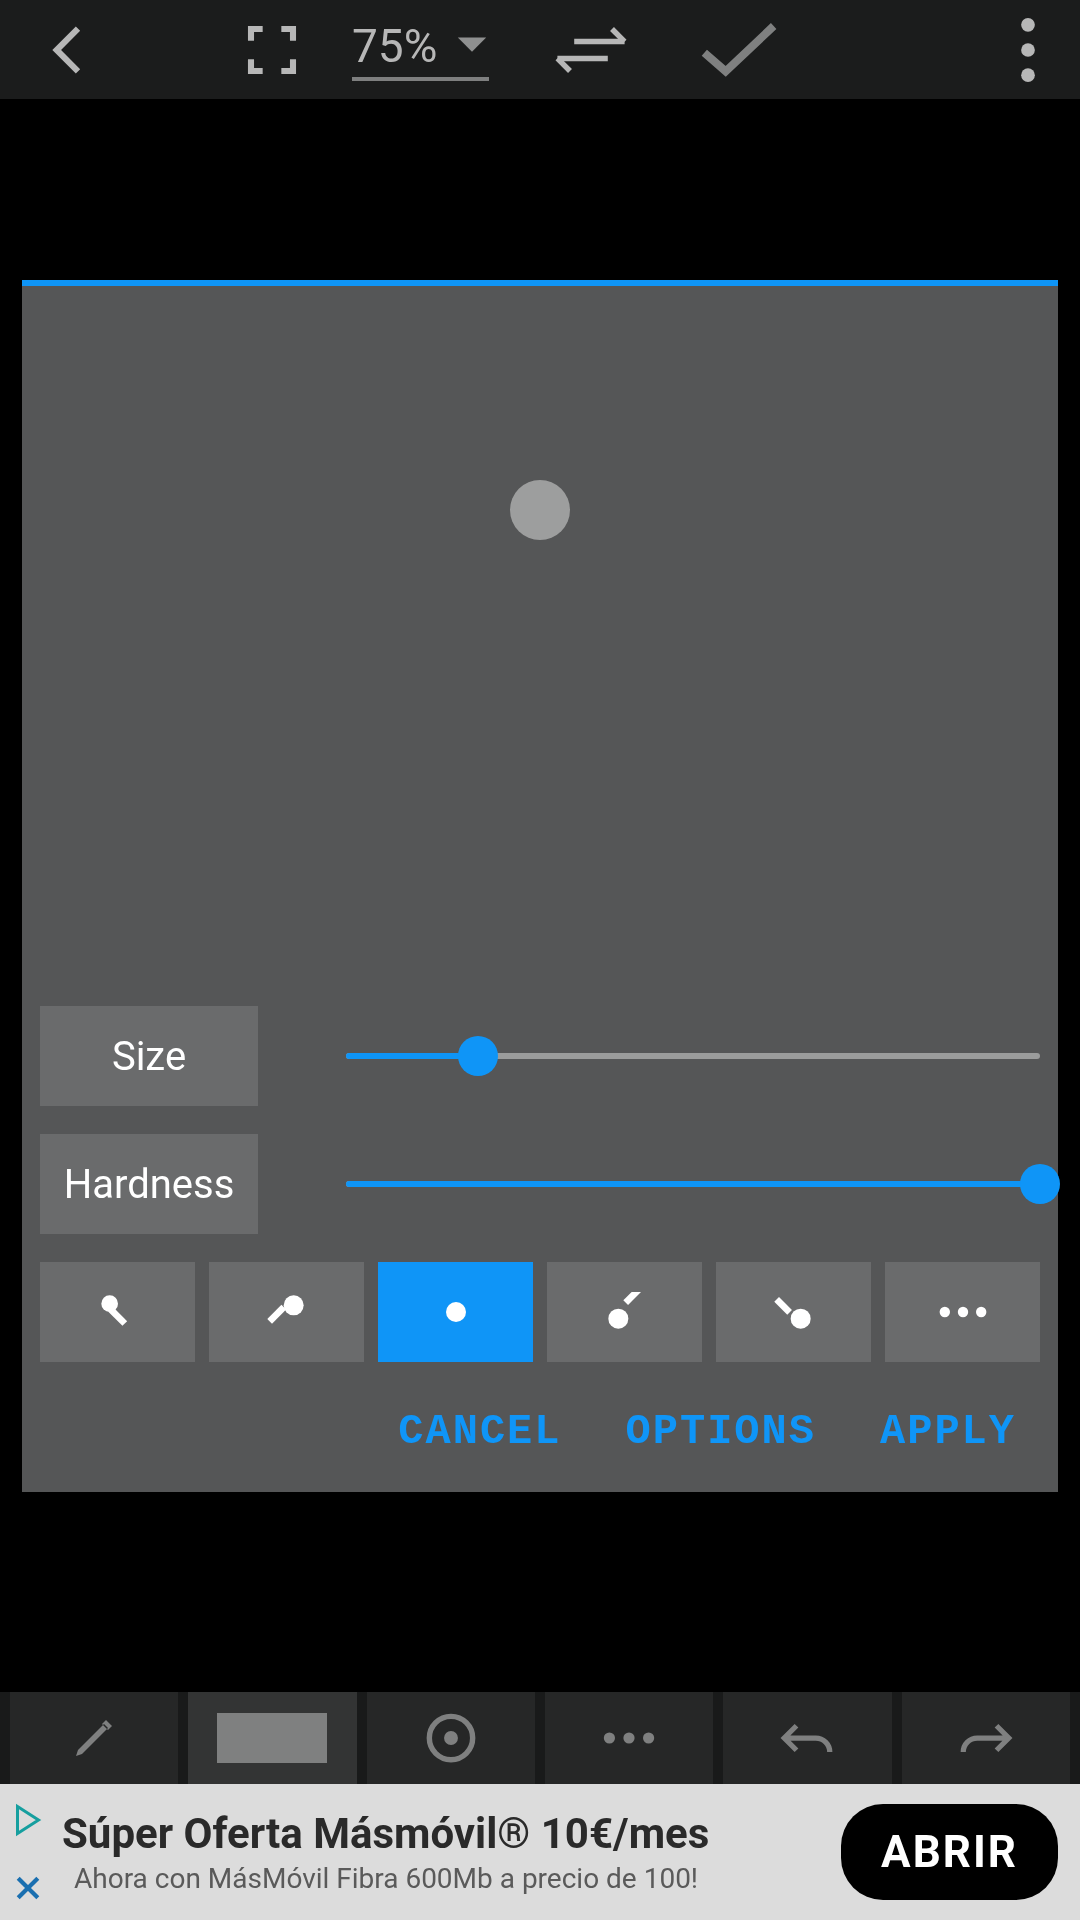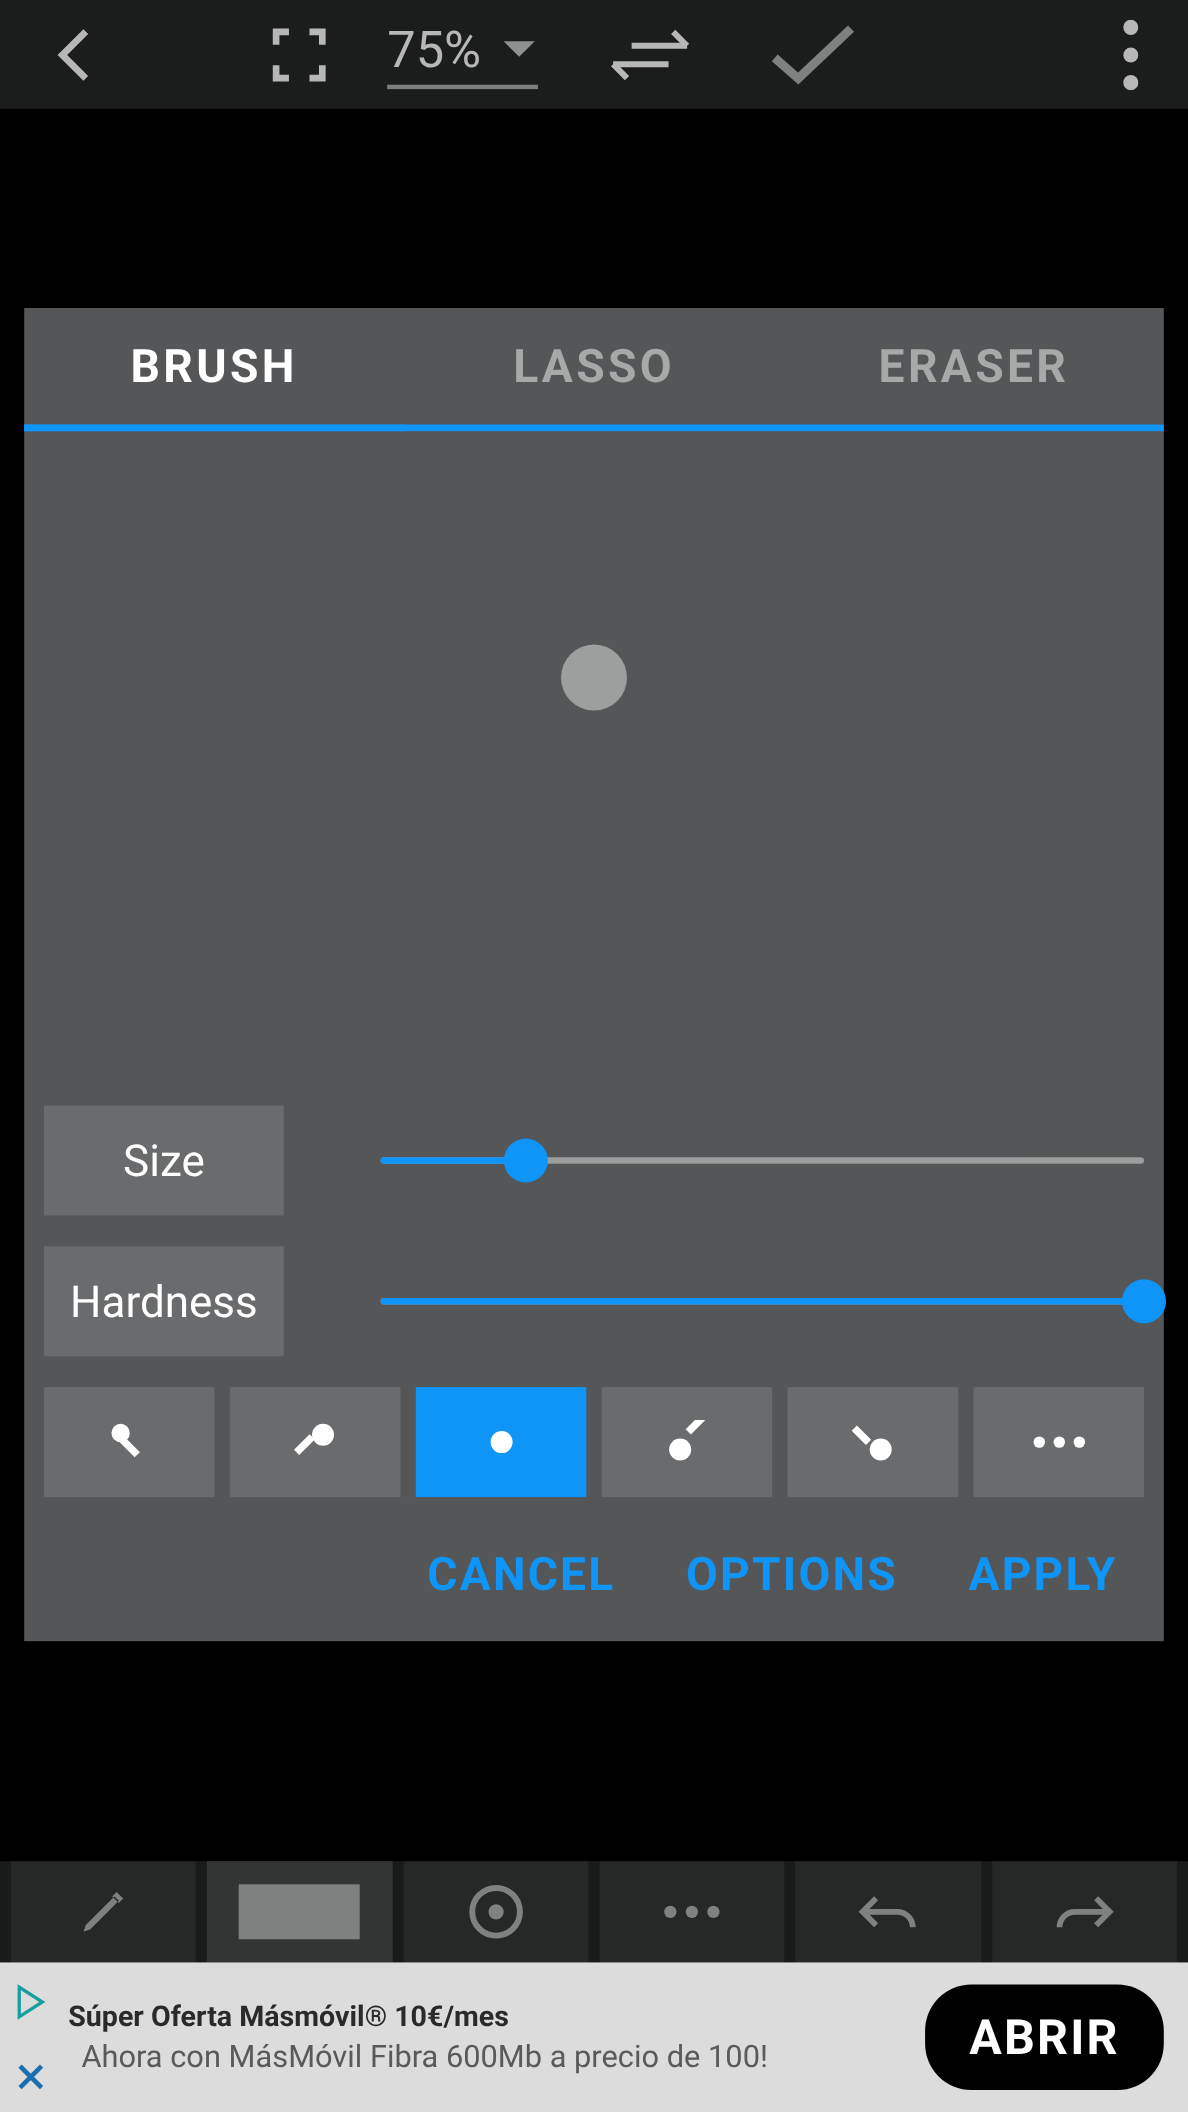--- a/index.html
+++ b/index.html
@@ -90,21 +90,21 @@
   
   .presets { display:flex; gap:14px; padding: 0 18px; }
   .preset {
     flex:1; height:100px; background:#6a6b6c;
     display:flex; align-items:center; justify-content:center;
   }
   .preset.active { background:#0f95f7; }
   .preset svg { display:block; }
 
   
-  .actions { display:flex; justify-content:flex-end; gap:64px; padding: 46px 42px 36px; }
+  .actions { display:flex; justify-content:flex-end; gap:64px; padding: 46px 42px 36px; font-family: Liberation Mono, monospace; }
   .actions .act { font-size: 42px; font-weight:700; letter-spacing:2px; color:#0f95f7; }
 
   
   .bottombar {
     position:absolute; left:0; right:0; bottom: 136px;
     height: 92px;
     background:#191a1a;
     display:flex; gap:10px; padding:0 10px;
   }
   .bbtn { flex:1; background:#262727; display:flex; align-items:center; justify-content:center; color:#7f8080; }
@@ -113,21 +113,21 @@
 
   
   .ad {
     position:absolute; left:0; right:0; bottom:0; height:136px;
     background:#dcdcdc;
     display:flex; align-items:center;
     padding-right: 22px;
   }
   .ad-side { width:56px; display:flex; flex-direction:column; align-items:center; justify-content:space-around; height:100%; }
   .ad-text { flex:1; display:flex; flex-direction:column; justify-content:center; gap:4px; padding-left:6px; }
-  .ad-title { font-size:26px; font-weight:700; color:#2a2a2a; }
+  .ad-title { font-size:42px; font-weight:700; color:#2a2a2a; }
   .ad-line  { font-size:28px; color:#5a5a5a;margin-left:12px; }
   .ad-open  { background:#000; color:#fff; font-size:44px; font-weight:700; letter-spacing:2px; padding:22px 40px; border-radius:42px; }
 
   svg { display:block; }
 </style>
 </head>
 <body>
 
 <div class="topbar">
   <div class="icon tb-back">
@@ -167,25 +167,20 @@
         <circle cx="3" cy="14" r="3" fill="#b7b7b7"></circle>
         <circle cx="3" cy="25" r="3" fill="#b7b7b7"></circle>
       </svg>
   </div>
 </div>
 
 <div class="canvas"></div>
 
 <div class="panel">
 
-  <div class="tabs">
-    <div class="tab active">BRUSH</div>
-    <div class="tab">LASSO</div>
-    <div class="tab">ERASER</div>
-  </div>
   <div class="tab-underline">
     <div class="tab-underline-rest"></div>
   </div>
 
   <div class="preview">
     <div class="preview-dot"></div>
   </div>
 
   <div class="slider-row">
     <div class="chip">Size</div>

